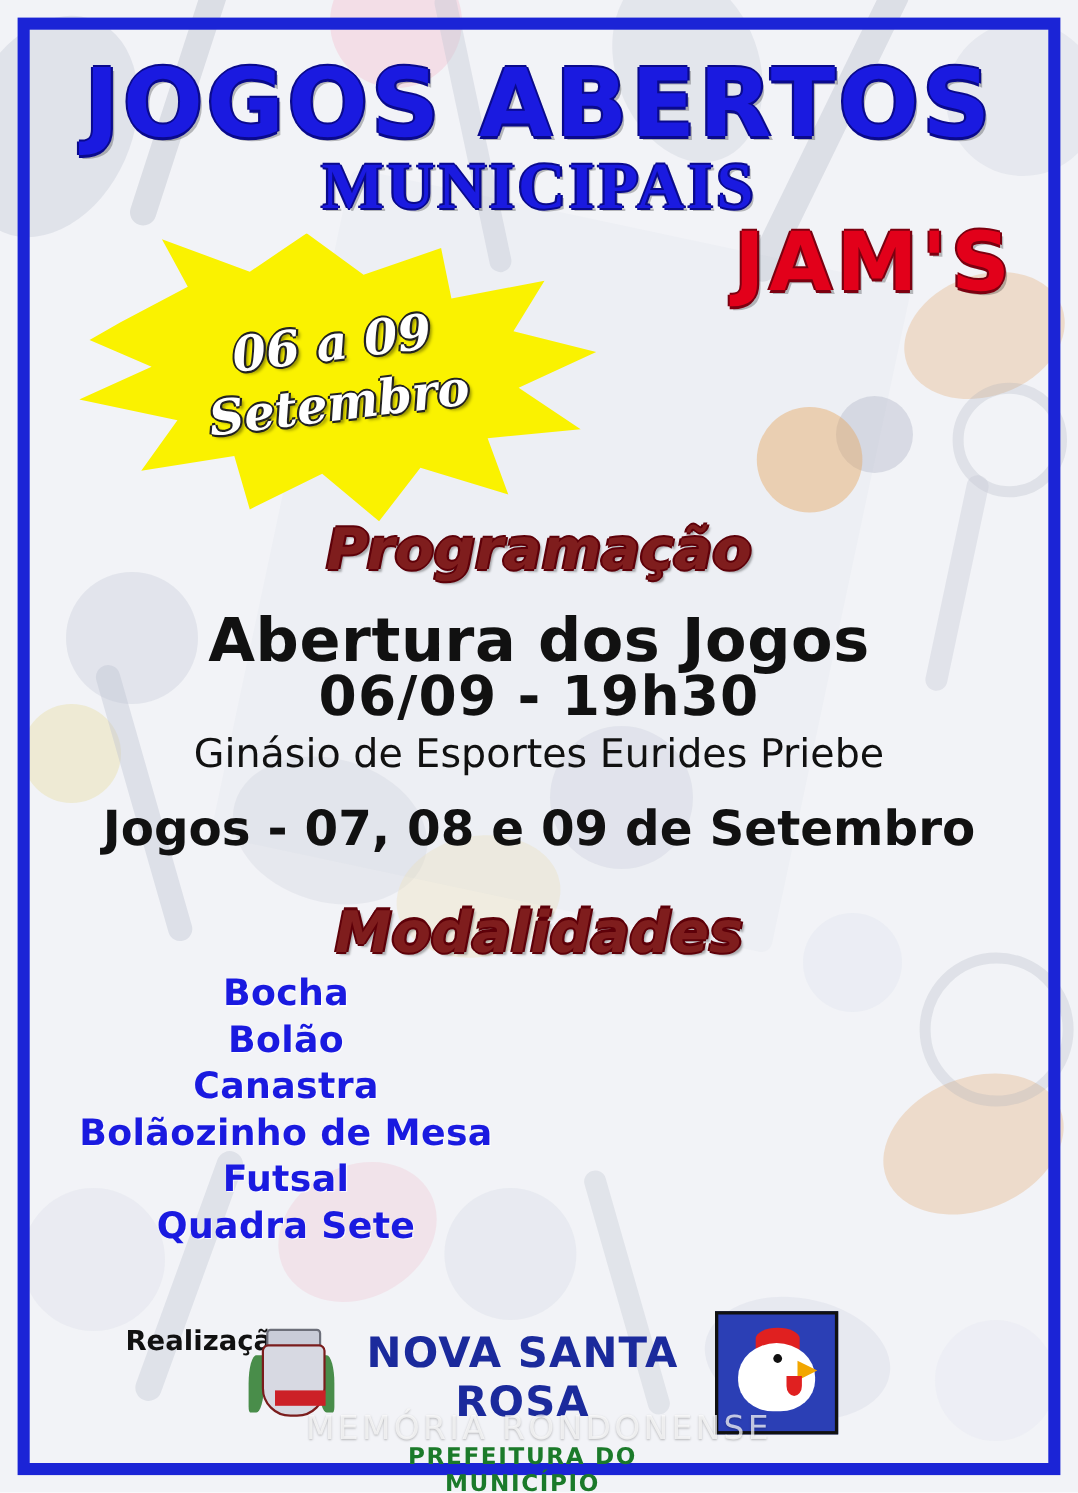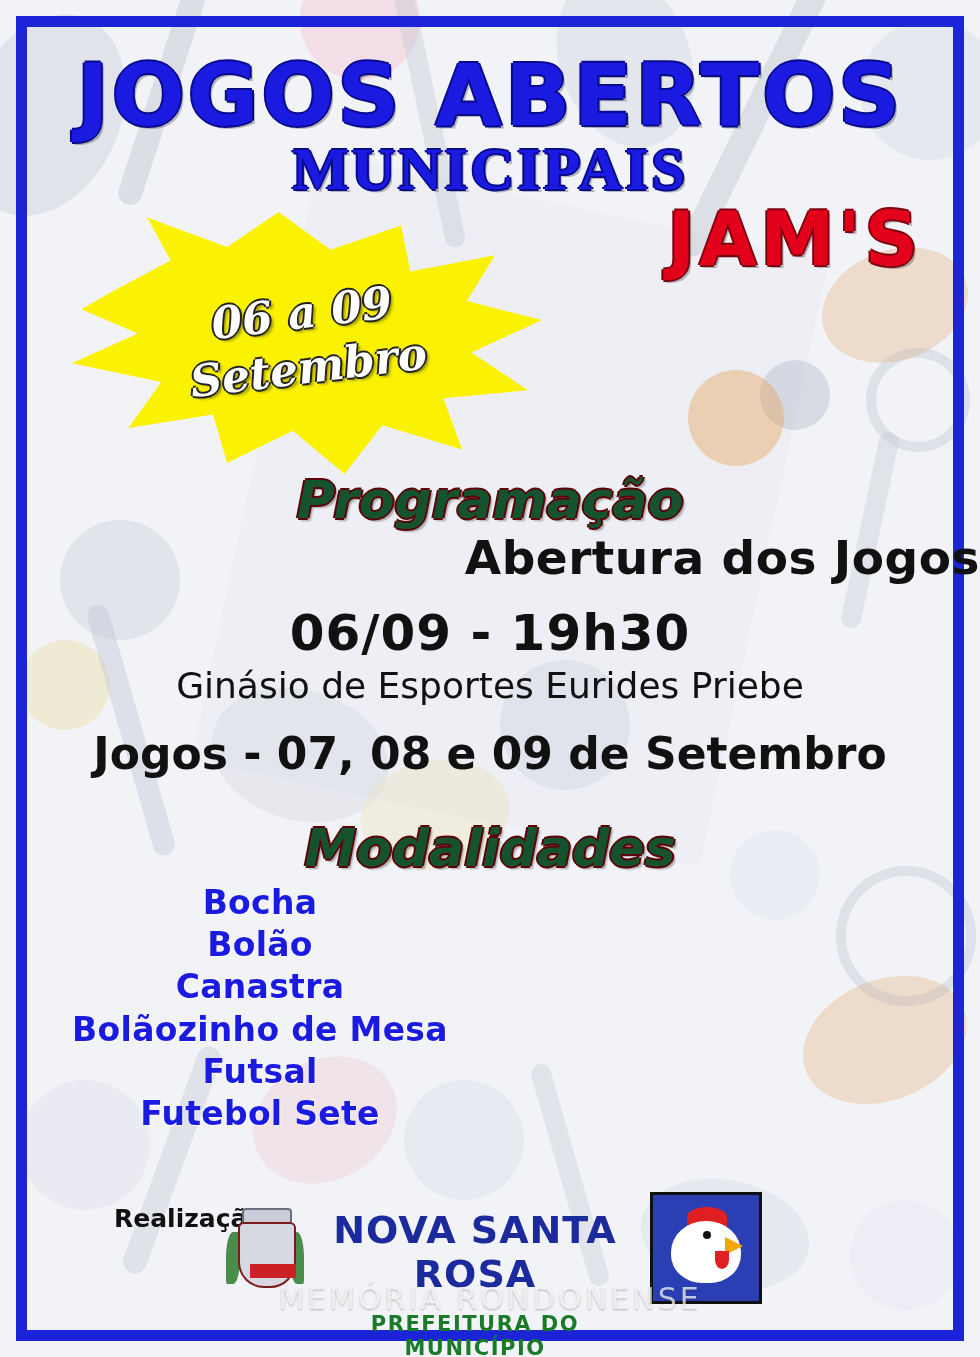--- a/index.html
+++ b/index.html
@@ -126,39 +126,39 @@
     font-size: 44px;
     line-height: 1.25;
     transform: rotate(-7deg);
     text-shadow: 2px 0 0 #222, -2px 0 0 #222, 0 2px 0 #222, 0 -2px 0 #222, 3px 3px 3px rgba(0,0,0,.4);
   }
 
   .section-heading {
     position: absolute;
     width: 980px;
     text-align: center;
-    color: #14532d;
+    color: #7f1d1d;
     font-family: "DejaVu Sans", sans-serif;
     font-weight: bold;
     font-style: italic;
     font-size: 52px;
     text-shadow: 2px 0 0 #5e0009, -2px 0 0 #5e0009, 0 2px 0 #5e0009, 0 -2px 0 #5e0009, 3px 3px 2px rgba(0,0,0,.3);
   }
   #programacao { top: 470px; }
   #modalidades { top: 818px; }
 
   .blk {
     position: absolute;
     width: 980px;
     text-align: center;
     color: #111;
     font-family: "DejaVu Sans", sans-serif;
     font-weight: bold;
   }
-  #abertura-title { top: 530px; font-size: 47px; letter-spacing: .5px; text-align: right; }
+  #abertura-title { top: 550px; font-size: 55px; letter-spacing: .5px; }
   #abertura-time  { top: 604px; font-size: 50px; letter-spacing: 1px; }
   #abertura-local { top: 665px; font-size: 36px; font-weight: normal; }
   #jogos-dias     { top: 728px; font-size: 44px; }
 
   
   .mod-cols {
     position: absolute;
     top: 882px;
     left: 40px;
     width: 900px;
@@ -381,21 +381,21 @@
 
     <div class="section-heading" id="modalidades">Modalidades</div>
 
     <div class="mod-cols">
       <div class="mod-col">
         <div class="mod-item">Bocha</div>
         <div class="mod-item">Bolão</div>
         <div class="mod-item">Canastra</div>
         <div class="mod-item">Bolãozinho de Mesa</div>
         <div class="mod-item">Futsal</div>
-        <div class="mod-item">Futebol Sete</div>
+        <div class="mod-item">Quadra Sete</div>
       </div>
     </div>
 
     <div class="footer">
       <div class="realizacao">Realização</div>
 
       <div class="crest">
         <div class="leafL"></div>
         <div class="leafR"></div>
         <div class="crown"></div>

